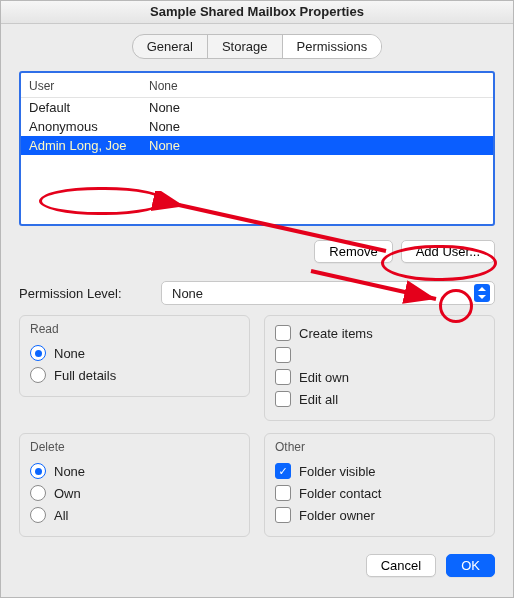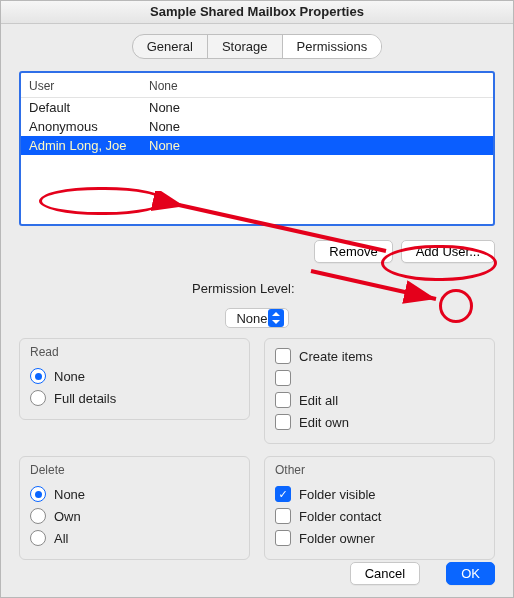--- a/index.html
+++ b/index.html
@@ -16,37 +16,37 @@
   .col-user{width:120px;}
   .col-role{flex:1;}
   .rows{}
   .row{display:flex;padding:2px 8px;font-size:13px;}
   .row .u{width:120px;}
   .row .r{flex:1;}
   .row.sel{background:#0a5eff;color:#fef9c3;}
   .btnrow{display:flex;justify-content:flex-end;gap:8px;padding:14px 0 18px 0;}
   .btn{background:#fff;border:1px solid #c8c8c8;border-radius:5px;padding:3px 14px;font-size:13px;box-shadow:0 1px 0 rgba(0,0,0,.04);}
   .btn.primary{background:#0a66ff;color:#fff;border-color:#0a66ff;}
-  .perm-row{display:flex;align-items:center;gap:12px;margin-bottom:10px;flex-direction:column;}
+  .perm-row{display:flex;align-items:center;gap:12px;margin-bottom:10px;}
   .perm-label{width:130px;font-size:13px;}
   .perm-select{flex:1;display:flex;align-items:center;background:#fff;border:1px solid #c8c8c8;border-radius:5px;height:22px;padding:0 4px 0 10px;position:relative;}
   .stepper{width:16px;height:18px;background:#0a66ff;border-radius:3px;display:flex;flex-direction:column;align-items:center;justify-content:center;margin-left:auto;}
   .stepper svg{display:block;}
   .groupbox{border:1px solid #d4d4d4;border-radius:6px;padding:6px 10px 10px 10px;background:#ececec;}
   .group-title{font-size:12px;color:#555;margin-bottom:6px;}
   .grid{display:flex;gap:14px;margin-bottom:12px;}
   .col{flex:1;}
   .opt{display:flex;align-items:center;gap:8px;padding:3px 0;font-size:13px;}
   .radio{width:14px;height:14px;border:1px solid #8a8a8a;border-radius:50%;background:#fff;display:flex;align-items:center;justify-content:center;}
   .radio.checked{border-color:#0a66ff;}
   .radio.checked::after{content:"";width:7px;height:7px;background:#0a66ff;border-radius:50%;}
   .check{width:14px;height:14px;border:1px solid #8a8a8a;border-radius:3px;background:#fff;display:flex;align-items:center;justify-content:center;}
   .check.checked{background:#0a66ff;border-color:#0a66ff;}
   .check.checked::after{content:"✓";color:#fff;font-size:11px;line-height:1;}
-  .footer{position:absolute;bottom:12px;right:18px;display:flex;gap:26px;}
+  .footer{position:absolute;bottom:20px;right:18px;display:flex;gap:10px;}
   
   .anno{position:absolute;pointer-events:none;}
   .oval{border:3px solid #e4001b;border-radius:50%/50%;}
   #ov-user{left:38px;top:186px;width:120px;height:22px;border-radius:60px/14px;}
   #ov-add{left:380px;top:244px;width:110px;height:30px;border-radius:55px/18px;}
   #ov-step{left:438px;top:288px;width:28px;height:28px;border-radius:50%;}
   svg.arrow{position:absolute;pointer-events:none;}
 </style>
 </head>
 <body>
@@ -121,25 +121,25 @@
         <div class="groupbox">
           <div class="opt">
             <span class="check"></span>
             <span>Create items</span>
           </div>
           <div class="opt">
             <span class="check"></span>
           </div>
           <div class="opt">
             <span class="check"></span>
+            <span>Edit own</span>
+          </div>
+          <div class="opt">
+            <span class="check"></span>
             <span>Edit all</span>
-          </div>
-          <div class="opt">
-            <span class="check"></span>
-            <span>Edit own</span>
           </div>
         </div>
       </div>
     </div>
 
     <div class="grid">
       <div class="col">
         <div class="groupbox">
           <div class="group-title">Delete</div>
           <div class="opt">

